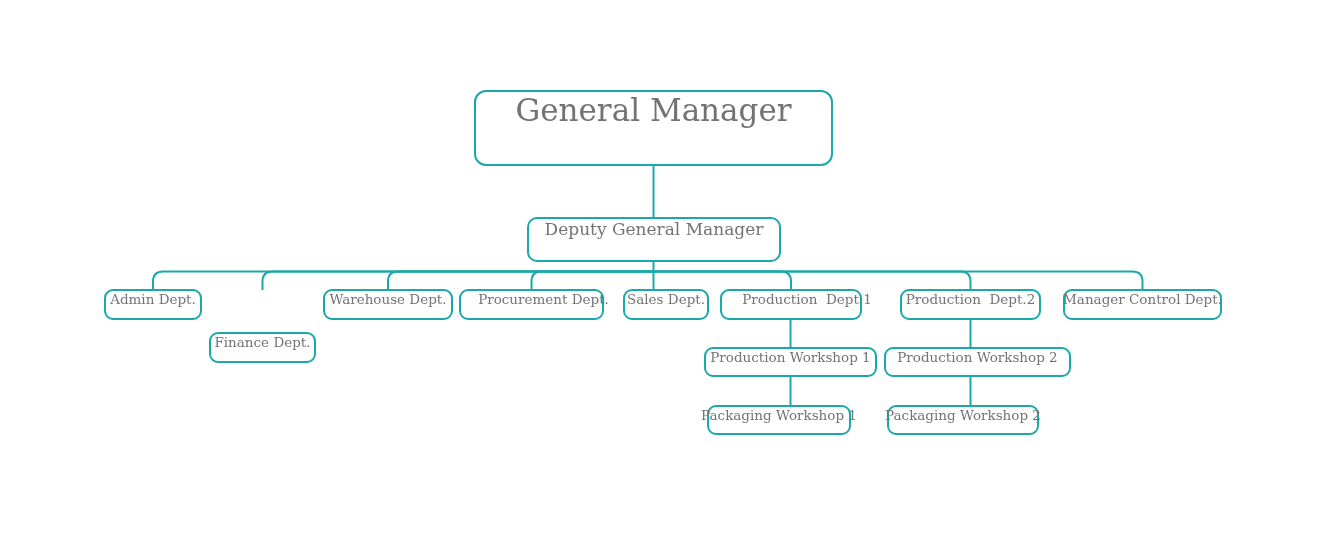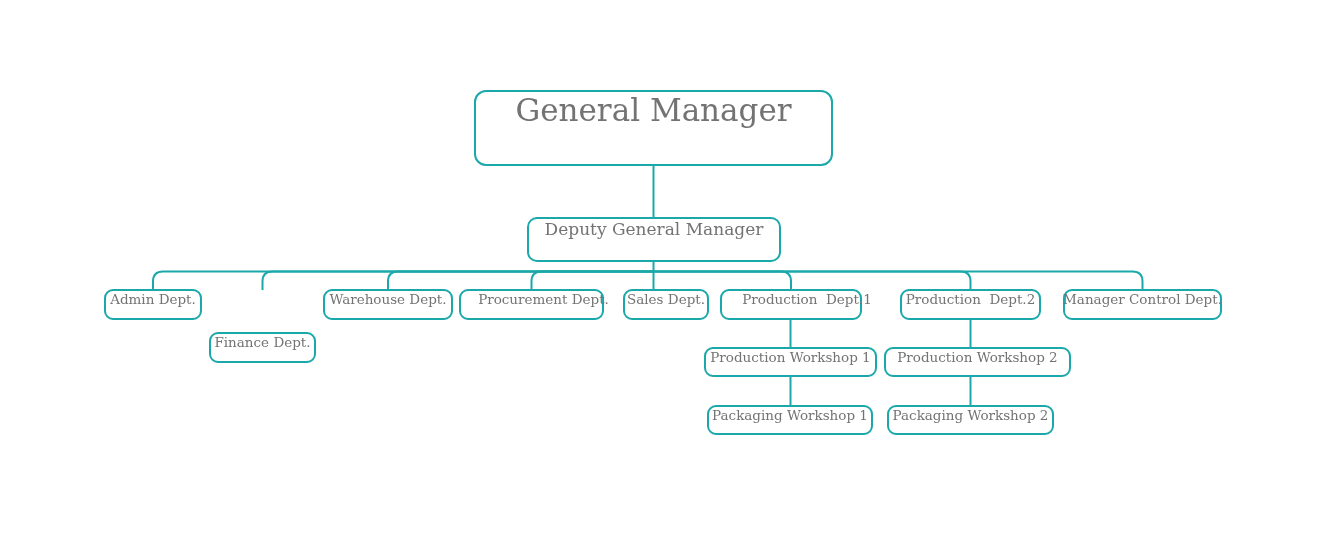--- a/index.html
+++ b/index.html
@@ -52,22 +52,22 @@
   .node-finance      { left: 209px;  width: 107px; margin-top: 43px; }
   .node-warehouse    { left: 323px;  width: 130px; }
   .node-procurement  { left: 459px;  width: 145px; padding-left: 24px; }
   .node-sales        { left: 595px;  width: 86px; margin-left: 28px;  }
   .node-prod1        { left: 720px;  width: 142px; padding-left: 32px; }
   .node-prod2        { left: 900px;  width: 141px; }
   .node-quality      { left: 1063px; width: 159px; }
   .node-ws { font-size: 13.5px; height: 30px; }
   .node-pworkshop1   { left: 704px; top: 347px; width: 173px; }
   .node-pworkshop2   { left: 884px; top: 347px; width: 187px; }
-  .node-kworkshop1   { left: 707px; top: 405px; width: 166px; }
-  .node-kworkshop2   { left: 887px; top: 405px; width: 167px; }
+  .node-kworkshop1   { left: 707px; top: 405px; width: 144px; }
+  .node-kworkshop2   { left: 887px; top: 405px; width: 152px; }
 </style>
 </head>
 <body>
 
 <div class="canvas">
 
   <svg class="connectors" viewBox="0 0 1317 560" xmlns="http://www.w3.org/2000/svg">
     <g fill="none" stroke="#1ba8aa" stroke-width="2">
 
       <path d="M 653.5 165 V 218"></path>

